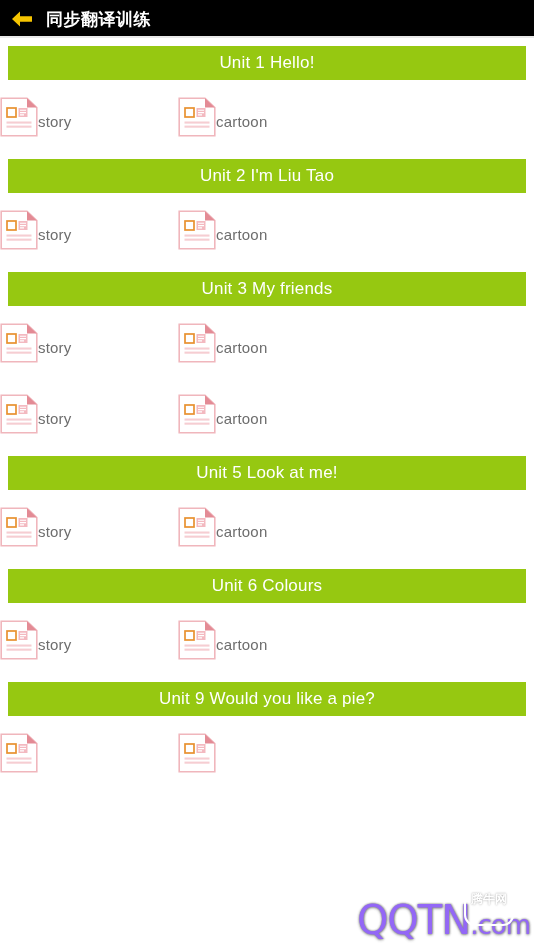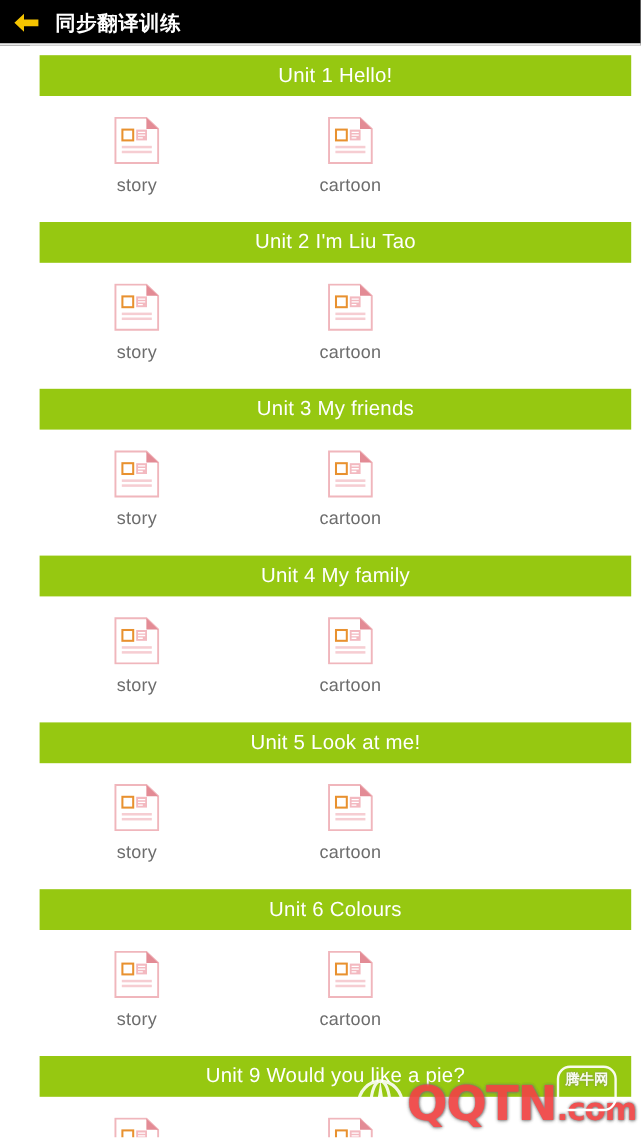--- a/index.html
+++ b/index.html
@@ -39,21 +39,20 @@
     letter-spacing:.5px;
     margin-left:11px;
     white-space:nowrap;
   }
   
   .content{
     height:910px;
     overflow:hidden;
     background:#ffffff;
     position:relative;
-    margin-left:25px;
   }
   .unit{
     
   }
   .unit-bar{
     margin:8px 8px 0 8px;
     height:34px;
     background:#96c811;
     display:flex;
     align-items:center;
@@ -67,21 +66,21 @@
     white-space:nowrap;
   }
   .unit-row{
     display:flex;
     padding-top:17px;
     padding-bottom:14px;
   }
   .item{
     width:178px;
     display:flex;
-    flex-direction:column;
+    flex-direction:row;
     align-items:center;
     cursor:pointer;
   }
   .doc-icon{
     width:38px; height:40px;
     display:block;
   }
   .item-label{
     margin-top:9px;
     font-size:15px;
@@ -94,22 +93,22 @@
     right:4px;
     bottom:2px;
     display:flex;
     align-items:center;
     pointer-events:none;
     opacity:.93;
   }
   .wm-logo{ width:52px; height:52px; display:block; }
   .wm-text{
     font-size:40px;
-    font-weight:bold;
-    color:#ef4444;
+    font-weight:normal;
+    color:#8b5cf6;
     letter-spacing:-1px;
     text-shadow:0 0 2px rgba(120,120,120,.85),
                 0 1px 3px rgba(110,110,110,.7),
                 1px 0 2px rgba(110,110,110,.55);
     margin-left:-4px;
     line-height:1;
     font-family:"DejaVu Sans",sans-serif;
   }
   .wm-text .sm{ font-size:26px; }
   .wm-badge{
@@ -240,23 +239,20 @@
                 <path d="M20 13.3 h6 M20 15.6 h6 M20 17.9 h4" stroke="#ffffff" stroke-width="1.1"></path>
                 <rect x="6.5" y="24.5" width="25" height="2.1" fill="#f6cdd2"></rect>
                 <rect x="6.5" y="28.6" width="25" height="2.1" fill="#f6cdd2"></rect>
               </svg>
             </span>
             <span class="item-label">cartoon</span>
           </div>
         </div>
       </div>
       <div class="unit">
-        <div class="unit-bar">
-          <span class="unit-bar-label">Unit 4 My family</span>
-        </div>
         <div class="unit-row">
           <div class="item">
             <span>
               <svg class="doc-icon" viewBox="0 0 38 40" aria-hidden="true">
                 <path d="M1.2 1.2 H27 L36.8 10.5 V38.8 H1.2 Z" fill="#ffffff" stroke="#f0b6bc" stroke-width="1.6"></path>
                 <path d="M27 1.2 L36.8 10.5 H27 Z" fill="#e38b95"></path>
                 <rect x="7" y="11" width="9" height="9" fill="none" stroke="#e8912f" stroke-width="1.7"></rect>
                 <rect x="18.5" y="11" width="9" height="9" fill="#f3b9c0"></rect>
                 <path d="M20 13.3 h6 M20 15.6 h6 M20 17.9 h4" stroke="#ffffff" stroke-width="1.1"></path>
                 <rect x="6.5" y="24.5" width="25" height="2.1" fill="#f6cdd2"></rect>

